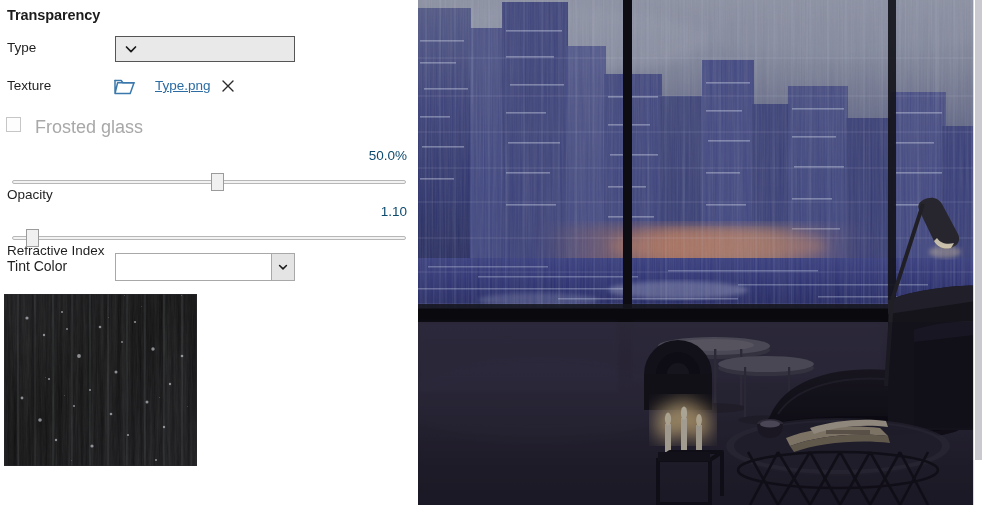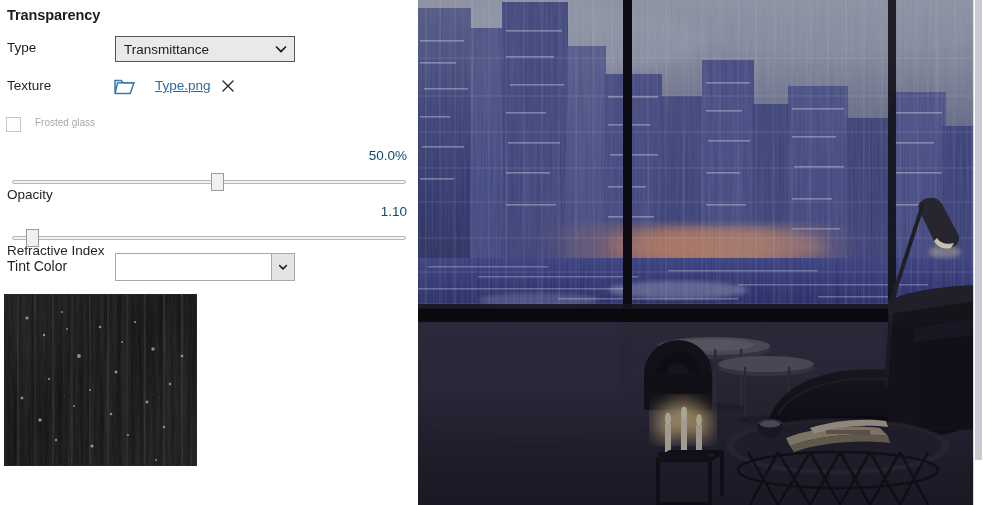--- a/index.html
+++ b/index.html
@@ -144,21 +144,21 @@
     width: 15px;
     height: 15px;
     box-sizing: border-box;
     border: 1px solid #c6c6c6;
     background: #fdfdfd;
   }
   .label-frosted {
     position: absolute;
     left: 35px;
     top: 1px;
-    font-size: 10px;
+    font-size: 18px;
     color: #a8a8a8;
   }
 
   
   .slider-block { position: absolute; left: 0; width: 418px; }
   .slider-block.opacity  { top: 148px; }
   .slider-block.refrac   { top: 204px; }
 
   .sl-label {
     position: absolute;
@@ -294,21 +294,20 @@
 
 <div id="app">
 
   <div class="panel">
 
     <div class="panel-title">Transparency</div>
 
     <div class="row-type">
       <div class="label-type">Type</div>
       <div class="select-type">
-        <span class="select-type-value">Transmittance</span>
         <span class="chev-down">
           <svg viewBox="0 0 14 14">
               <path d="M2.5 5 L7 9.6 L11.5 5" fill="none" stroke="#1b1b1b" stroke-width="1.7" stroke-linecap="round" stroke-linejoin="round"></path>
             </svg>
         </span>
       </div>
     </div>
 
     <div class="row-texture">
       <div class="label-texture">Texture</div>

